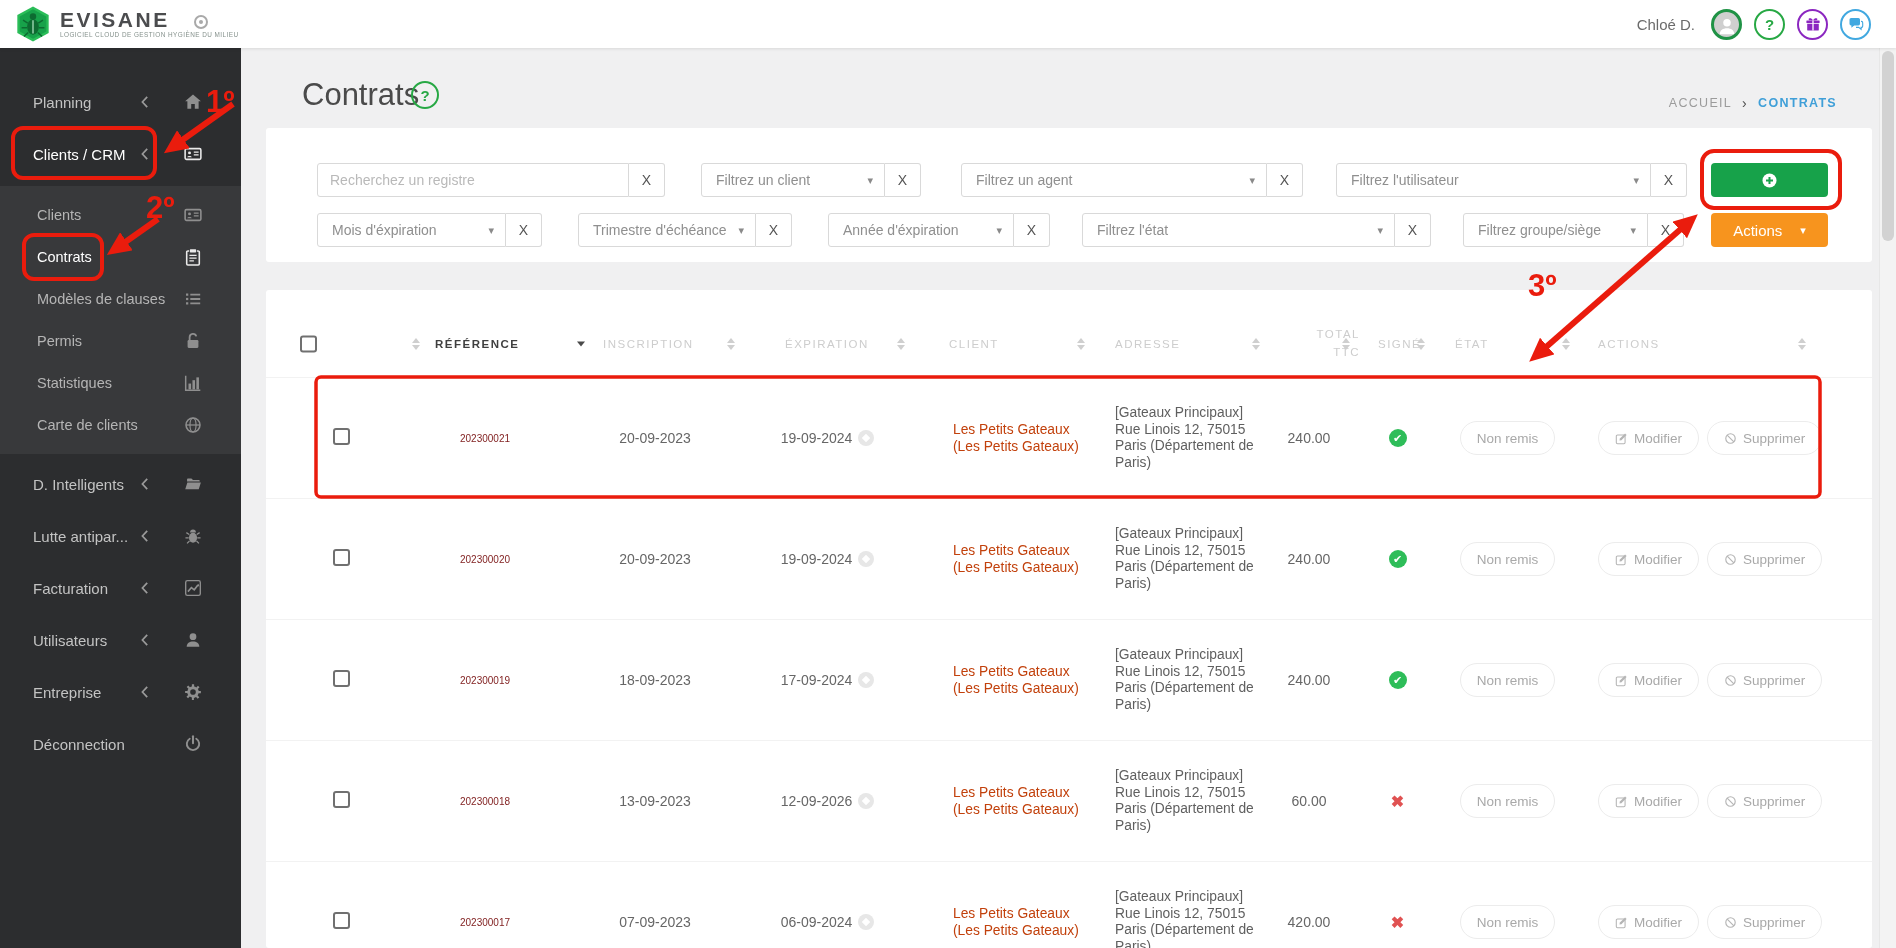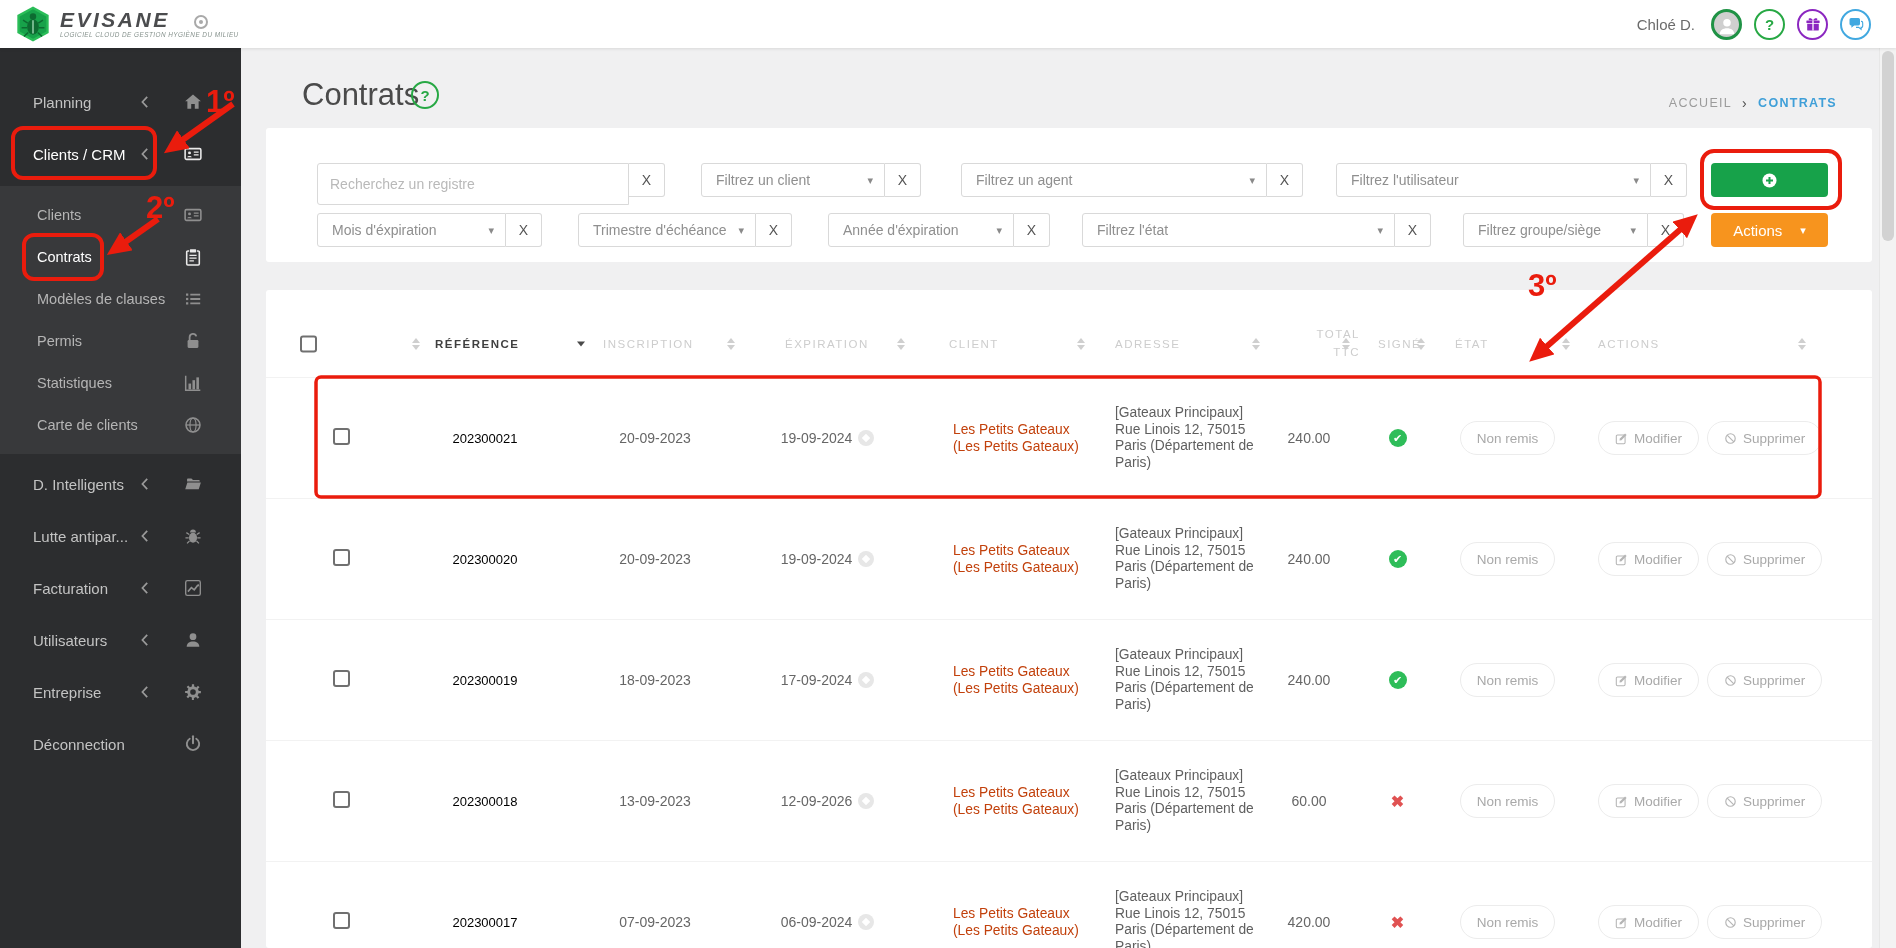--- a/index.html
+++ b/index.html
@@ -1,21 +1,21 @@
 <!DOCTYPE html>
 <html><head>
 <meta charset="utf-8">
 <style>
   * { margin:0; padding:0; box-sizing:border-box; }
   html,body { width:1896px; height:948px; overflow:hidden; font-family:"Liberation Sans", sans-serif; }
   .stage { position:relative; width:1896px; height:948px; background:#f0f0f1; overflow:hidden; }
 
   
   .topbar { position:absolute; left:0; top:0; width:100%; height:48px; background:#fff; z-index:6; box-shadow:0 1px 3px rgba(0,0,0,.10); }
-  .brand { position:absolute; left:14px; top:5px; display:flex; align-items:center; gap:8px; cursor:pointer;font-style:italic; }
+  .brand { position:absolute; left:14px; top:5px; display:flex; align-items:center; gap:8px; cursor:pointer; }
   .brand svg.hex { width:38px; height:38px; }
   .brand-name { font-size:21px; font-weight:bold; letter-spacing:2.5px; color:#4b4c4e; line-height:20px; }
   .brand-tagline { font-size:6.4px; letter-spacing:.45px; color:#85918c; margin-top:1px; white-space:nowrap; }
   .topbar-dot { position:absolute; left:194px; top:15px; width:14px; height:14px; border:2px solid #a9a9a9; border-radius:50%; }
   .topbar-dot::after { content:""; position:absolute; left:3px; top:3px; width:4px; height:4px; background:#a9a9a9; border-radius:50%; }
   .top-right { position:absolute; right:25px; top:0; height:48px; display:flex; align-items:center; gap:12px; }
   .user-name { font-size:15px; color:#6b6b6b; margin-right:4px; }
   .tcircle { width:31px; height:31px; border-radius:50%; display:flex; align-items:center; justify-content:center; cursor:pointer; background:#fff; }
   .tcircle.avatar { border:3px solid #1f9245; background:#cfcfcf; overflow:hidden; }
   .tcircle.help  { border:2.5px solid #27a844; color:#27a844; font-weight:bold; font-size:15px; }
@@ -45,21 +45,21 @@
   .help-badge { position:absolute; left:170px; top:33px; width:28px; height:28px; border:2.5px solid #27a844; border-radius:50%; color:#27a844; font-weight:bold; font-size:15px; display:flex; align-items:center; justify-content:center; cursor:pointer; background:#fff0; }
   .breadcrumb { position:absolute; right:42px; top:47px; font-size:12.5px; letter-spacing:1.3px; display:flex; align-items:center; gap:10px; }
   .bc-home { color:#9b9b9b; cursor:pointer; }
   .bc-sep { color:#4f4f4f; font-size:14px; }
   .bc-cur { color:#3f9fd8; font-weight:bold; cursor:pointer; }
 
   .panel { position:absolute; background:#fff; border-radius:3px; }
   .filters-panel { left:25px; top:80px; width:1606px; height:134px; }
   .fgroup { position:absolute; display:flex; height:34px; }
   .fgroup.r1 { top:35px; } .fgroup.r2 { top:85px; }
-  .finput { height:42px; border:1px solid #d9d9d9; border-radius:3px 0 0 3px; padding:0 12px; font-size:14px; color:#b91c1c; font-family:"Liberation Sans",sans-serif; outline:none; }
+  .finput { height:34px; border:1px solid #d9d9d9; border-radius:3px 0 0 3px; padding:0 12px; font-size:14px; color:#b91c1c; font-family:"Liberation Sans",sans-serif; outline:none; }
   .finput::placeholder { color:#b9b9b9; }
   .fselect { height:34px; border:1px solid #d9d9d9; border-radius:3px 0 0 3px; display:flex; align-items:center; justify-content:space-between; padding:0 11px 0 14px; color:#8f8f8f; font-size:14px; cursor:pointer; background:#fff; white-space:nowrap; }
   .fcaret { color:#8a8a8a; font-size:11px; margin-left:8px; }
   .fclear { width:36px; height:34px; border:1px solid #d9d9d9; border-left:none; border-radius:0 3px 3px 0; background:#fff; color:#555; font-size:14px; cursor:pointer; font-family:"Liberation Sans",sans-serif; }
   .btn-add { position:absolute; left:1445px; top:35px; width:117px; height:34px; border:none; border-radius:4px; cursor:pointer; display:flex; align-items:center; justify-content:center; }
   .btn-add svg { width:17px; height:17px; }
   .btn-actions { position:absolute; left:1445px; top:85px; width:117px; height:34px; border:none; border-radius:4px; color:#fff; font-size:15px; cursor:pointer; display:flex; align-items:center; justify-content:center; gap:10px; font-family:"Liberation Sans",sans-serif; }
   .btn-actions .fcaret { color:#fff; }
 
   
@@ -78,21 +78,21 @@
   .th.c1{padding-left:67px;} .th.c2{padding-left:5px;} .th.c3{padding-left:8px;} .th.c4{padding-left:40px;}
   .th.c5{padding-left:34px;} .th.c6{padding-left:20px;} .th.c7{padding-left:18px; line-height:1.5;} .th.c7 .th-label{width:48px;}
   .th.c8{padding-left:18px;} .th.c9{padding-left:20px;} .th.c10{padding-left:18px;}
   .th.c10 .sarr { right:66px; }
   .cbx { display:inline-block; width:17px; height:17px; border:2px solid #707070; border-radius:3px; background:#fff; cursor:pointer; }
   .th .cbx { position:absolute; left:34px; top:50%; transform:translateY(-50%); }
   .trow { display:flex; height:121px; border-top:1px solid #f2f2f2; align-items:center; }
   .td { font-size:14px; color:#666; }
   .td.cen { text-align:center; }
   .td.c1 { padding-left:67px; }
-  .td.c2 { font-size:13px; color:#000000; padding-right:55px; }
+  .td.c2 { font-size:10px; color:#7f1d1d; padding-right:55px; }
   .td.c3 { padding-right:30px; }
   .td.c4 { padding-right:5px; }
   .exp-wrap { display:inline-flex; align-items:center; gap:6px; }
   .exp-ic { position:relative; width:16px; height:16px; background:#e7e7e7; border-radius:50%; display:inline-block; }
   .exp-ic::after { content:""; position:absolute; left:5px; top:5px; width:6px; height:6px; background:#fff; transform:rotate(45deg); }
   .td.c5 { padding-left:38px; } .td.c5 span { display:inline-block; width:132px; line-height:17px; font-size:13.8px; color:#c2410c; }
   .td.c6 { padding-left:20px; } .td.c6 span { display:inline-block; width:150px; line-height:16.5px; font-size:13.8px; color:#5f5f5f; }
   .td.c7 { padding-right:12px; }
   .sig-ok { display:inline-flex; width:18px; height:18px; border-radius:50%; background:#2ebd59; color:#fff; font-size:11px; align-items:center; justify-content:center; }
   .sig-no { color:#e05252; font-size:16px; font-weight:bold; }

